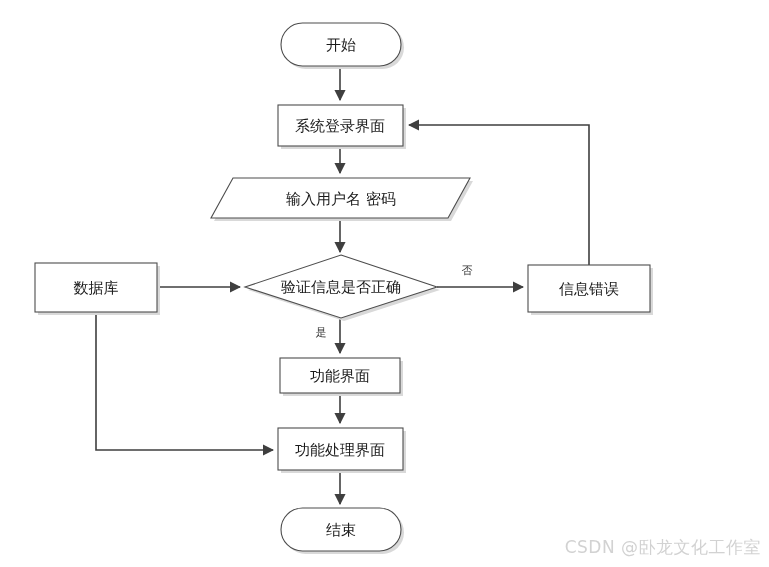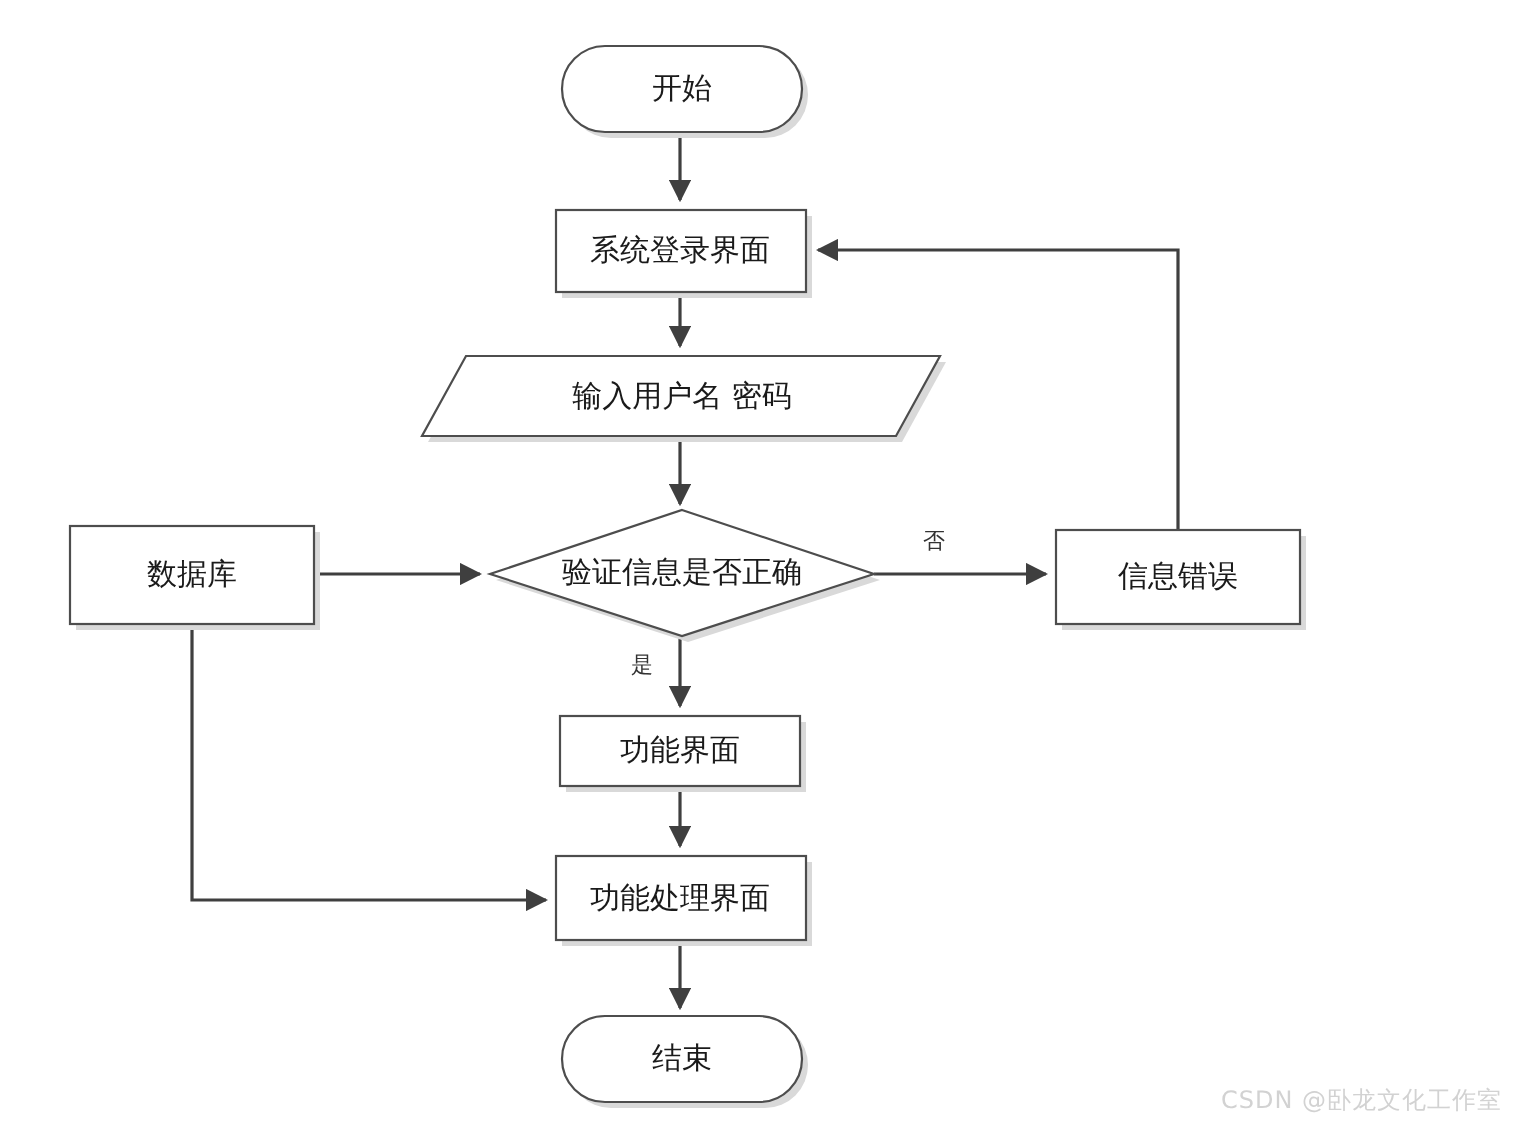--- a/index.html
+++ b/index.html
@@ -47,24 +47,24 @@
     fill: #d9d9d9;
     stroke: none;
   }
   .conn {
     fill: none;
     stroke: #3f3f3f;
     stroke-width: 1.6;
   }
   .watermark {
     position: absolute;
-    right: 18px;
+    right: 8px;
     bottom: 8px;
     font-family: "DejaVu Sans", "Liberation Sans", sans-serif;
-    font-size: 12px;
+    font-size: 17px;
     color: #d2d2d2;
     letter-spacing: 0.5px;
     user-select: none;
     white-space: nowrap;
   }
 </style>
 </head>
 <body>
 
 <div id="canvas">

